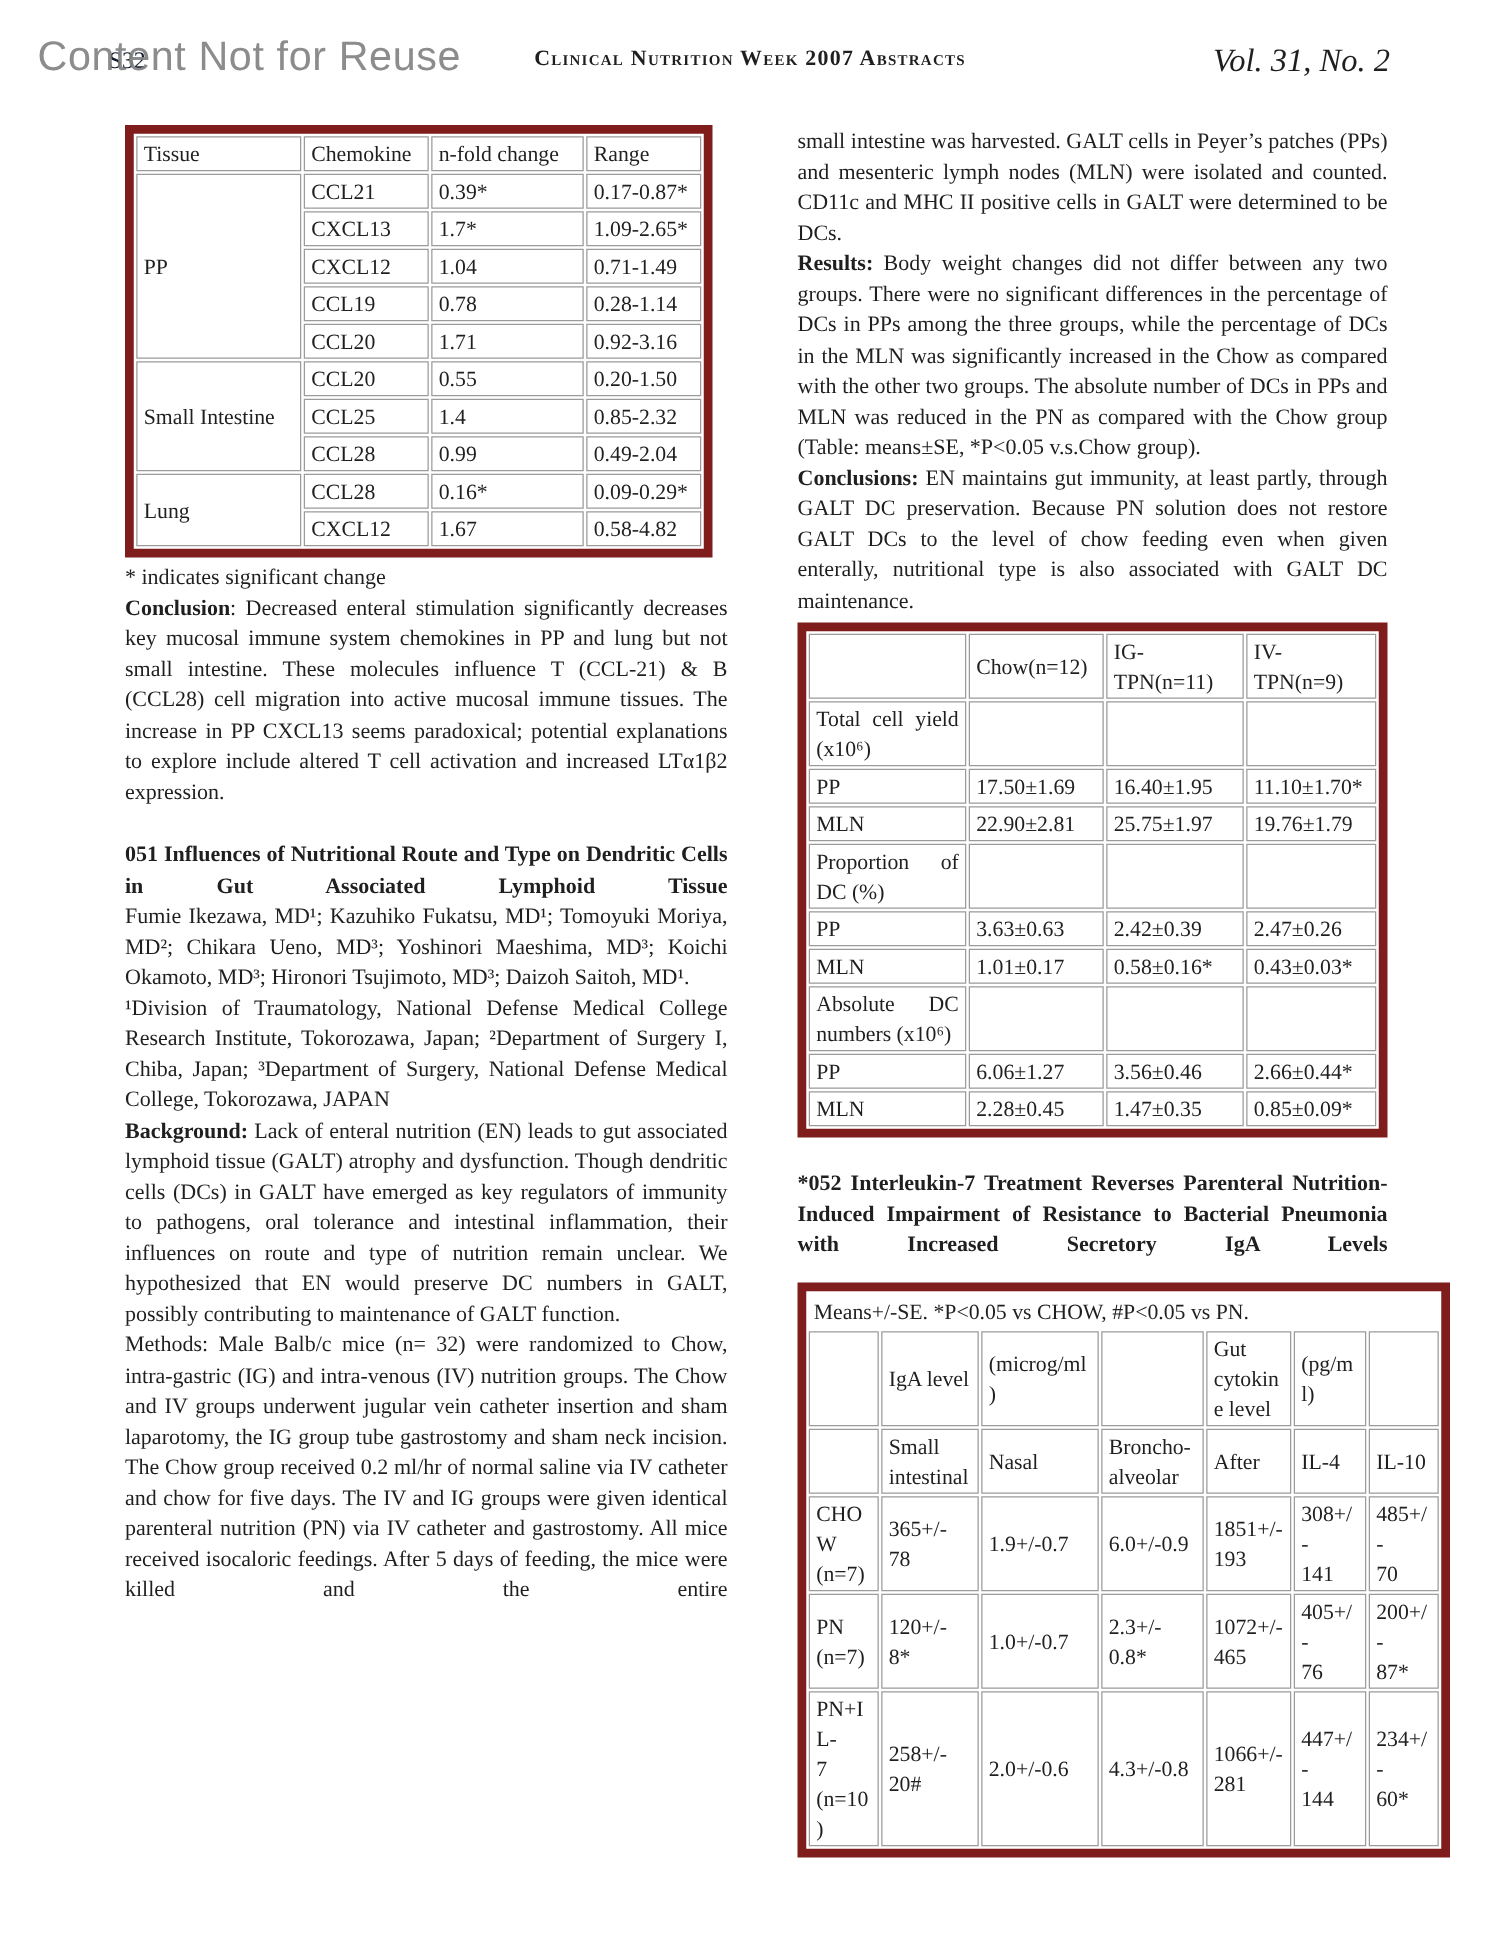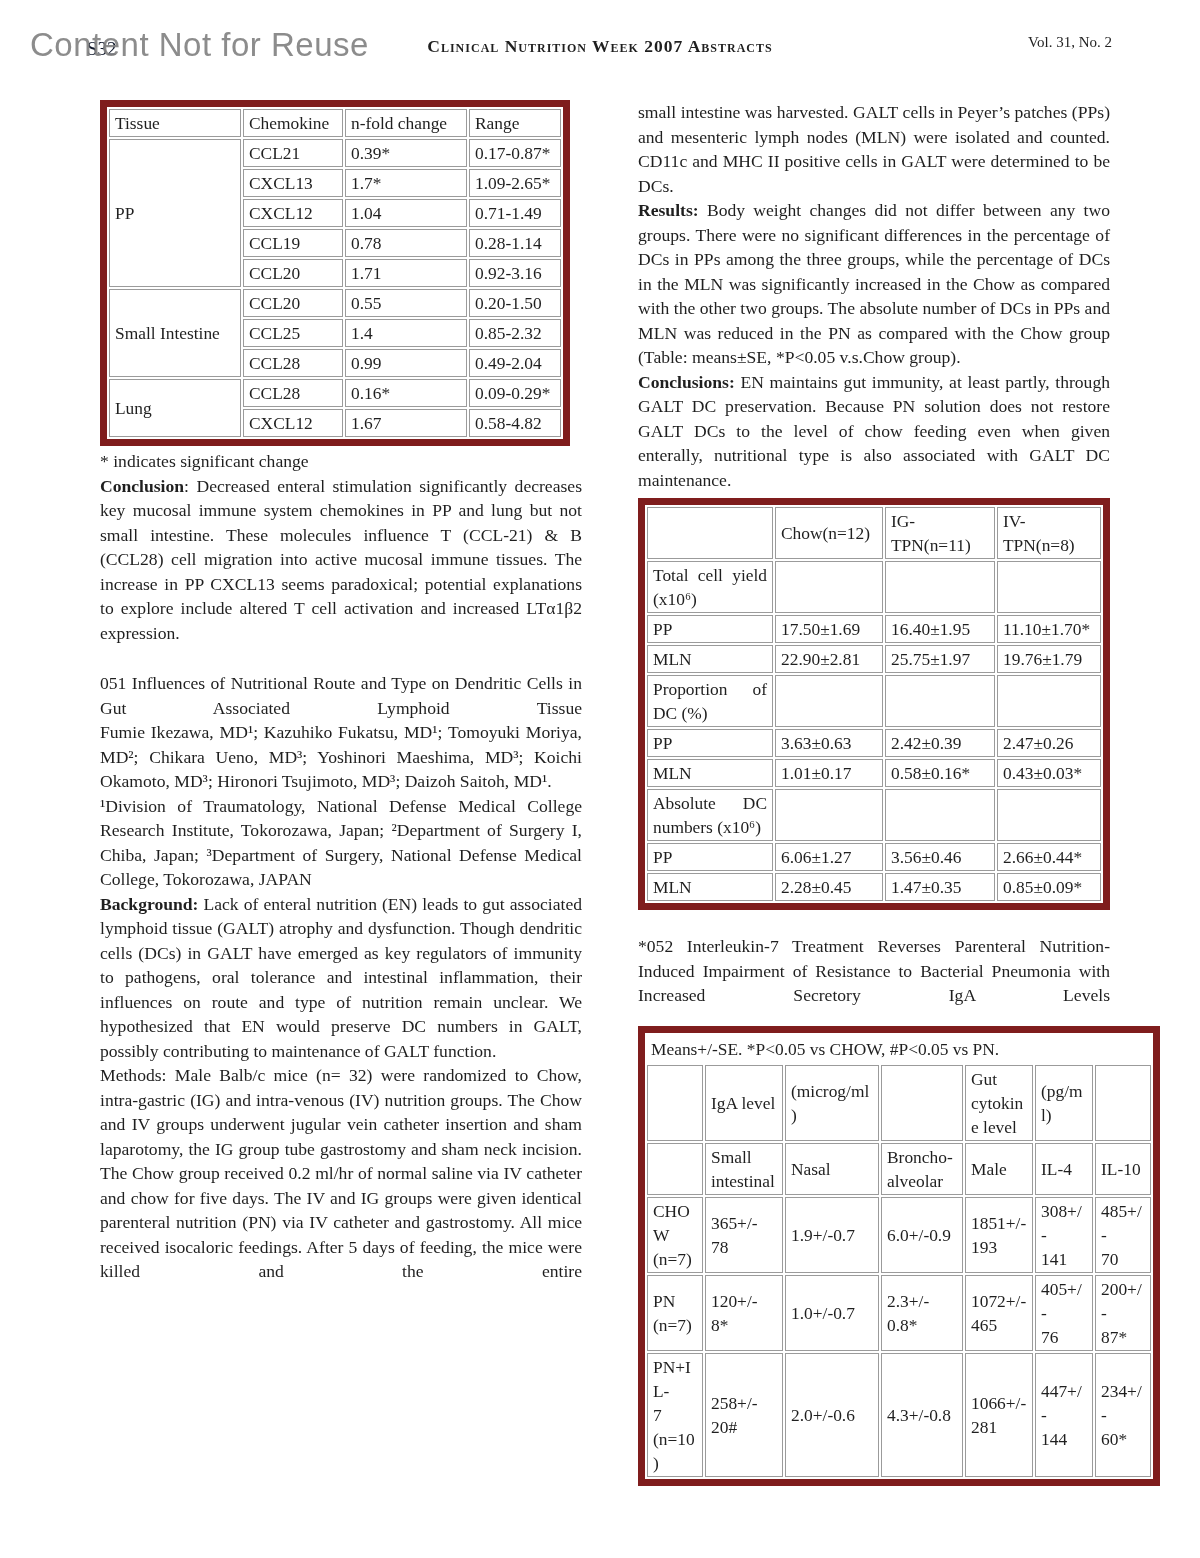--- a/index.html
+++ b/index.html
@@ -6,29 +6,29 @@
   .page{position:relative;width:1200px;height:1558px;background:#ffffff;overflow:hidden;
         font-family:"Liberation Serif","DejaVu Serif",serif;color:#1f1f1f;}
 
   
   .pageno{position:absolute;left:87px;top:38px;font-size:19px;color:#0f172a;z-index:1;}
   .watermark{position:absolute;left:30px;top:26px;z-index:2;
              font-family:"Liberation Sans","DejaVu Sans",sans-serif;
              font-size:33px;color:rgba(130,130,130,0.92);letter-spacing:0.5px;white-space:nowrap;}
   .runhead{position:absolute;left:300px;top:36px;width:600px;text-align:center;z-index:1;
            font-size:17.5px;font-weight:600;font-variant:small-caps;letter-spacing:1px;white-space:nowrap;}
-  .volno{position:absolute;right:88px;top:34px;font-size:15px;z-index:1;white-space:nowrap;}
+  .volno{position:absolute;right:88px;top:34px;font-size:26px;font-style:italic;z-index:1;white-space:nowrap;}
 
   
   .col-left {position:absolute;left:100px;top:100px;width:482px;}
   .col-right{position:absolute;left:638px;top:100px;width:472px;}
 
   p{margin:0;font-size:17.6px;line-height:24.5px;text-align:justify;}
   .lead{font-weight:bold;margin-top:28px;}
-  .abs-title{font-weight:normal;text-align:justify;text-align-last:justify;}
+  .abs-title{font-weight:bold;text-align:justify;text-align-last:justify;}
   .t051{margin-top:26px;}
   .t052{margin-top:24px;}
   .methods{text-align-last:justify;}
   .footnote{margin-top:3px;text-align:left;}
 
   
   table.dtable{border-collapse:separate;border-spacing:2px;border:7px solid #7f1d1d;
                table-layout:fixed;background:#fff;}
   table.dtable td{border:1px solid #9b9b9b;padding:1px 5px;font-size:17.4px;line-height:24px;
                   text-align:left;vertical-align:middle;overflow-wrap:break-word;}
@@ -150,21 +150,21 @@
         <col style="width:126px">
           <col style="width:108px">
           <col style="width:110px">
           <col style="width:104px">
       </colgroup>
       <tbody>
         <tr>
           <td></td>
           <td>Chow(n=12)</td>
           <td>IG-TPN(n=11)</td>
-          <td>IV-TPN(n=8)</td>
+          <td>IV-TPN(n=9)</td>
         </tr>
       <tr>
             <td class="just">Total cell yield (x10⁶)</td>
             <td></td>
             <td></td>
             <td></td>
           </tr>
           <tr>
             <td>PP</td>
             <td>17.50±1.69</td>
@@ -239,21 +239,21 @@
           <td></td>
           <td>Gut cytokine level</td>
           <td>(pg/ml)</td>
           <td></td>
         </tr>
         <tr>
           <td></td>
           <td>Small intestinal</td>
           <td>Nasal</td>
           <td>Broncho-alveolar</td>
-          <td>Male</td>
+          <td>After</td>
           <td>IL-4</td>
           <td>IL-10</td>
         </tr>
       <tr>
             <td class="pre">CHOW
 (n=7)</td>
             <td class="pre">365+/-
 78</td>
             <td class="pre">1.9+/-0.7</td>
             <td class="pre">6.0+/-0.9</td>

